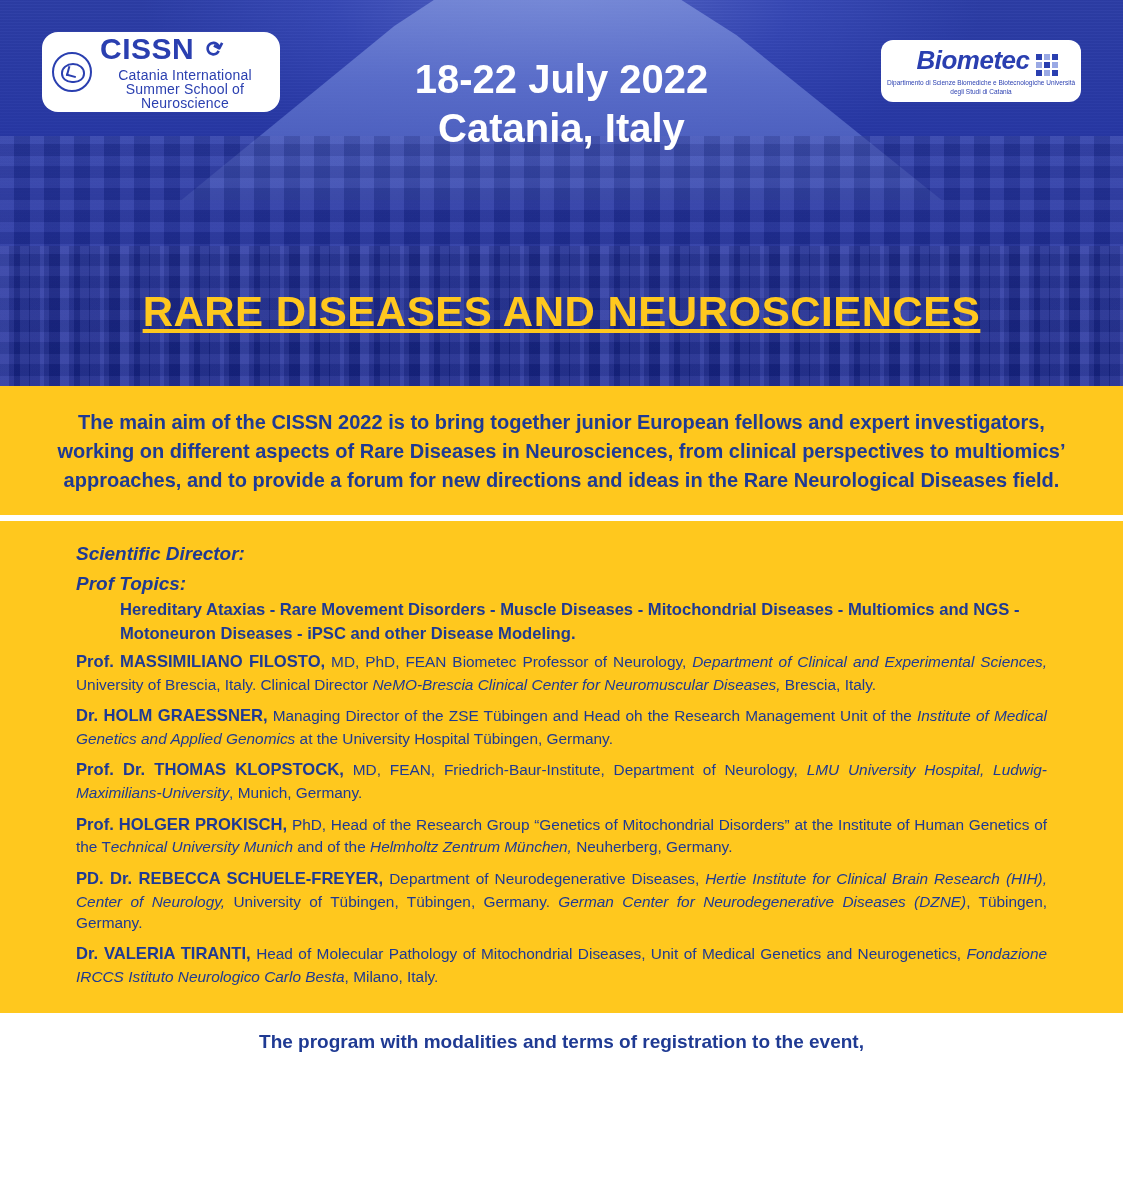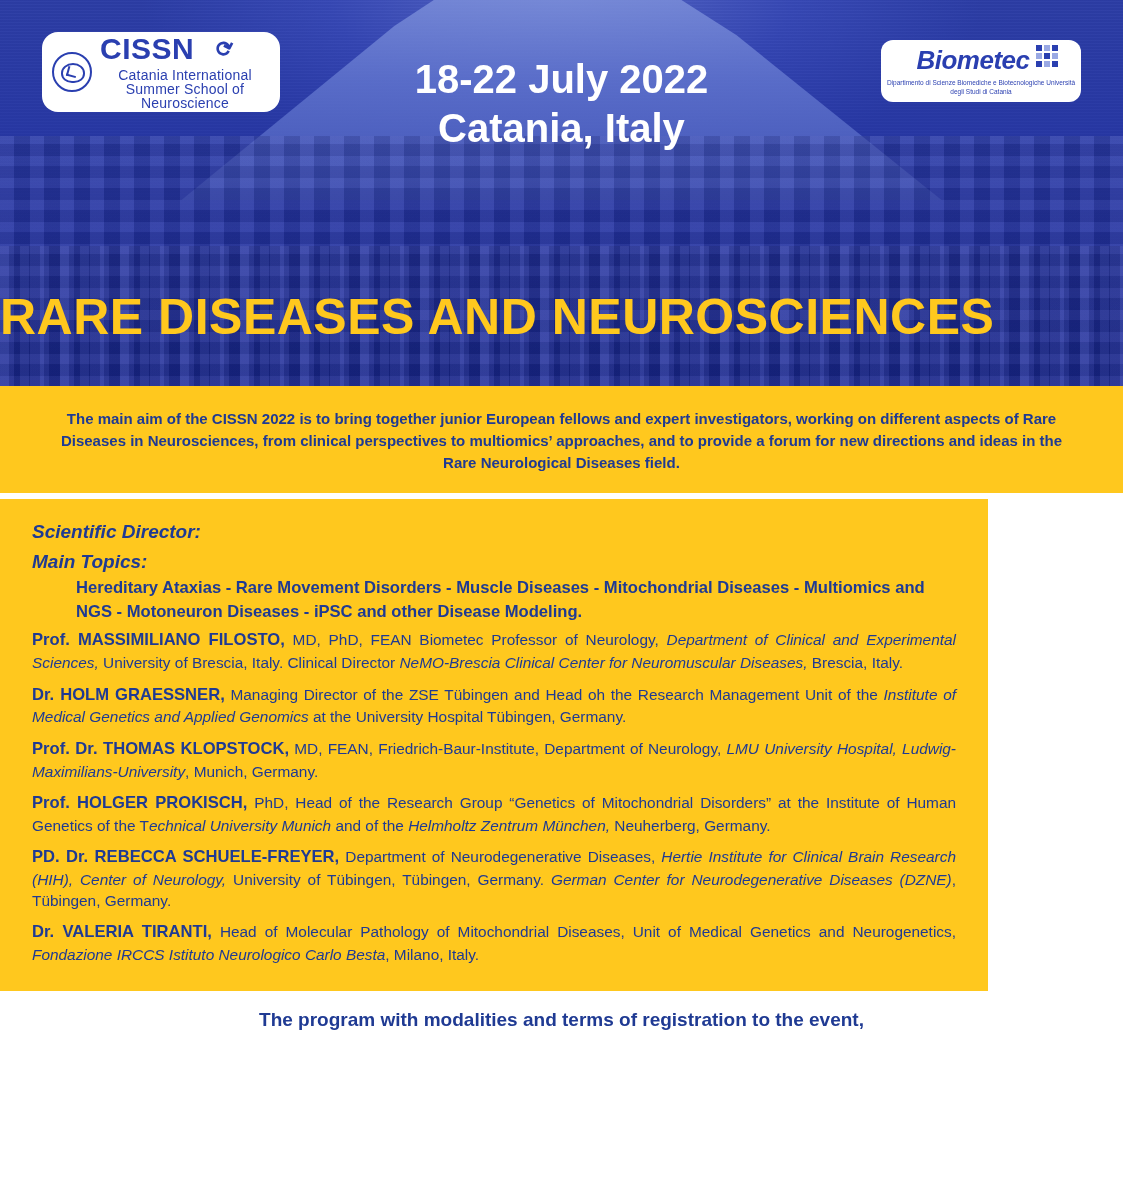--- a/index.html
+++ b/index.html
@@ -121,21 +121,21 @@
     flex-direction: column;
     line-height: 1;
   }
   .cissn-name {
     font-size: 30px;
     font-weight: bold;
     color: #2a3fb0;
     letter-spacing: 0.5px;
     display: flex;
     align-items: center;
-    gap: 22px;
+    gap: 12px;
   }
   .cissn-swoosh {
     font-size: 22px;
     color: #2a3fb0;
     transform: rotate(-18deg);
   }
   .cissn-sub {
     font-size: 14px;
     color: #2a3fb0;
     text-align: center;
@@ -145,21 +145,21 @@
   .logo-biometec {
     right: 42px;
     top: 40px;
     width: 200px;
     height: 62px;
     border-radius: 12px;
     flex-direction: column;
   }
   .biometec-row {
     display: flex;
-    align-items: flex-start;
+    align-items: flex-end;
     gap: 6px;
     margin-left: 12px;
   }
   .biometec-word {
     font-size: 26px;
     font-weight: bold;
     font-style: italic;
     color: #2a3fb0;
     letter-spacing: -0.5px;
   }
@@ -202,51 +202,53 @@
   .hero-city-name {
     font-size: 40px;
     font-weight: bold;
     color: #ffffff;
     line-height: 1.2;
   }
   .hero-title {
     position: absolute;
     left: 0; right: 0;
     top: 288px;
-    font-size: 50px;
+    text-align: center;
+    font-size: 42px;
     font-weight: bold;
     color: #ffc81e;
     letter-spacing: 0.5px;
+    text-decoration: underline;
   }
 
   
   .aim-band {
     width: 1123px;
     background: #ffc81e;
     padding: 22px 56px 20px;
     box-sizing: border-box;
   }
   .aim-text {
     text-align: center;
     color: #1f3a93;
-    font-size: 15px;
+    font-size: 20px;
     font-weight: bold;
     line-height: 1.45;
   }
   .divider-white {
     height: 6px;
     background: #ffffff;
     width: 1123px;
   }
 
   
   .body-band {
-    width: 988px;
+    width: 1123px;
     background: #ffc81e;
-    padding: 14px 32px 16px;
+    padding: 14px 76px 16px;
     box-sizing: border-box;
   }
   .section-head {
     color: #1f3a93;
     font-size: 19px;
     font-weight: bold;
     font-style: italic;
     margin: 8px 0 3px;
   }
   .entry {
@@ -338,21 +340,21 @@
   <div class="aim-band">
     <div class="aim-text">The main aim of the CISSN 2022 is to bring together junior European fellows and expert investigators, working on different aspects of Rare Diseases in Neurosciences, from clinical perspectives to multiomics’ approaches, and to provide a forum for new directions and ideas in the Rare Neurological Diseases field.</div>
   </div>
 
   <div class="divider-white"></div>
 
   <div class="body-band">
 
     <div class="section-head">Scientific Director:</div>
 
-    <div class="section-head">Main Topics:</div>
+    <div class="section-head">Prof Topics:</div>
     <div class="topics">Hereditary Ataxias - Rare Movement Disorders - Muscle Diseases - Mitochondrial Diseases - Multiomics and NGS - Motoneuron Diseases - iPSC and other Disease Modeling.</div>
 
 
 
     <div class="entry">
       <span class="nm">Prof. MASSIMILIANO FILOSTO,</span><span> MD, PhD, FEAN Biometec Professor of Neurology, </span><span class="it">Department of Clinical and Experimental Sciences,</span><span> University of Brescia, Italy. Clinical Director </span><span class="it">NeMO-Brescia Clinical Center for Neuromuscular Diseases,</span><span> Brescia, Italy.</span>
     </div>
 
     <div class="entry">
       <span class="nm">Dr. HOLM GRAESSNER,</span><span> Managing Director of the ZSE Tübingen and Head oh the Research Management Unit of the </span><span class="it">Institute of Medical Genetics and Applied Genomics</span><span> at the University Hospital Tübingen, Germany.</span>

